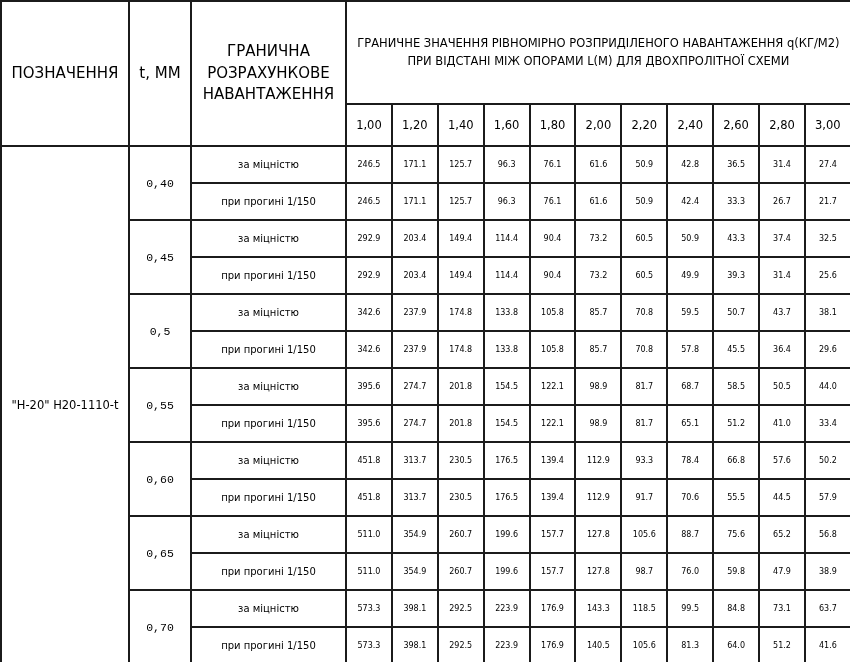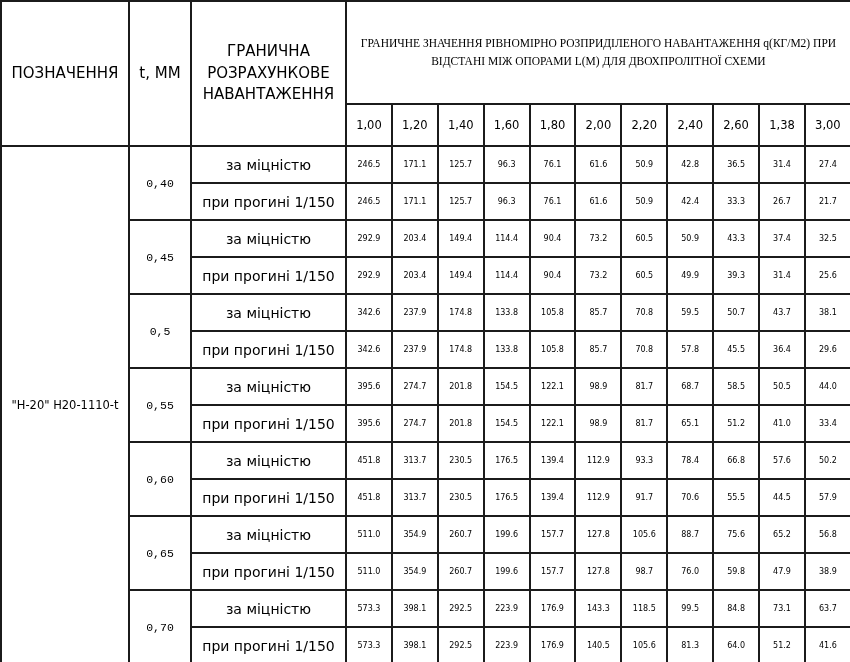--- a/index.html
+++ b/index.html
@@ -25,34 +25,33 @@
     overflow: hidden;
   }
   .head-cell {
     font-size: 15px;
     line-height: 1.45;
   }
   .span-title {
     font-size: 11.5px;
     line-height: 1.55;
     padding: 0 14px;
-    font-family: Liberation Serif, serif;
   }
   .span-value {
     font-size: 11.5px;
   }
   .desig-cell {
     font-size: 11.5px;
   }
   .tval-cell {
     font-size: 11.5px;
     font-family: Liberation Mono, monospace;
   }
   .ltype-cell {
-    font-size: 14px;
+    font-size: 10px;
   }
   .num-cell {
     font-size: 8px;
   }
   tr.title-row { height: 103px; }
   tr.spans-row { height: 42px; padding-left: 17px; }
   tr.data-row  { height: 37px; }
 </style>
 </head>
 <body>
@@ -84,21 +83,21 @@
     <tr class="spans-row">
       <th class="span-value">1,00</th>
       <th class="span-value">1,20</th>
       <th class="span-value">1,40</th>
       <th class="span-value">1,60</th>
       <th class="span-value">1,80</th>
       <th class="span-value">2,00</th>
       <th class="span-value">2,20</th>
       <th class="span-value">2,40</th>
       <th class="span-value">2,60</th>
-      <th class="span-value">1,38</th>
+      <th class="span-value">2,80</th>
       <th class="span-value">3,00</th>
     </tr>
   </thead>
   <tbody>
       <tr class="data-row">
         <td class="desig-cell" rowspan="14">"Н-20" Н20-1110-t</td>
         <td class="tval-cell" rowspan="2">0,40</td>
         <td class="ltype-cell">за міцністю</td>
         <td class="num-cell">246.5</td>
         <td class="num-cell">171.1</td>

